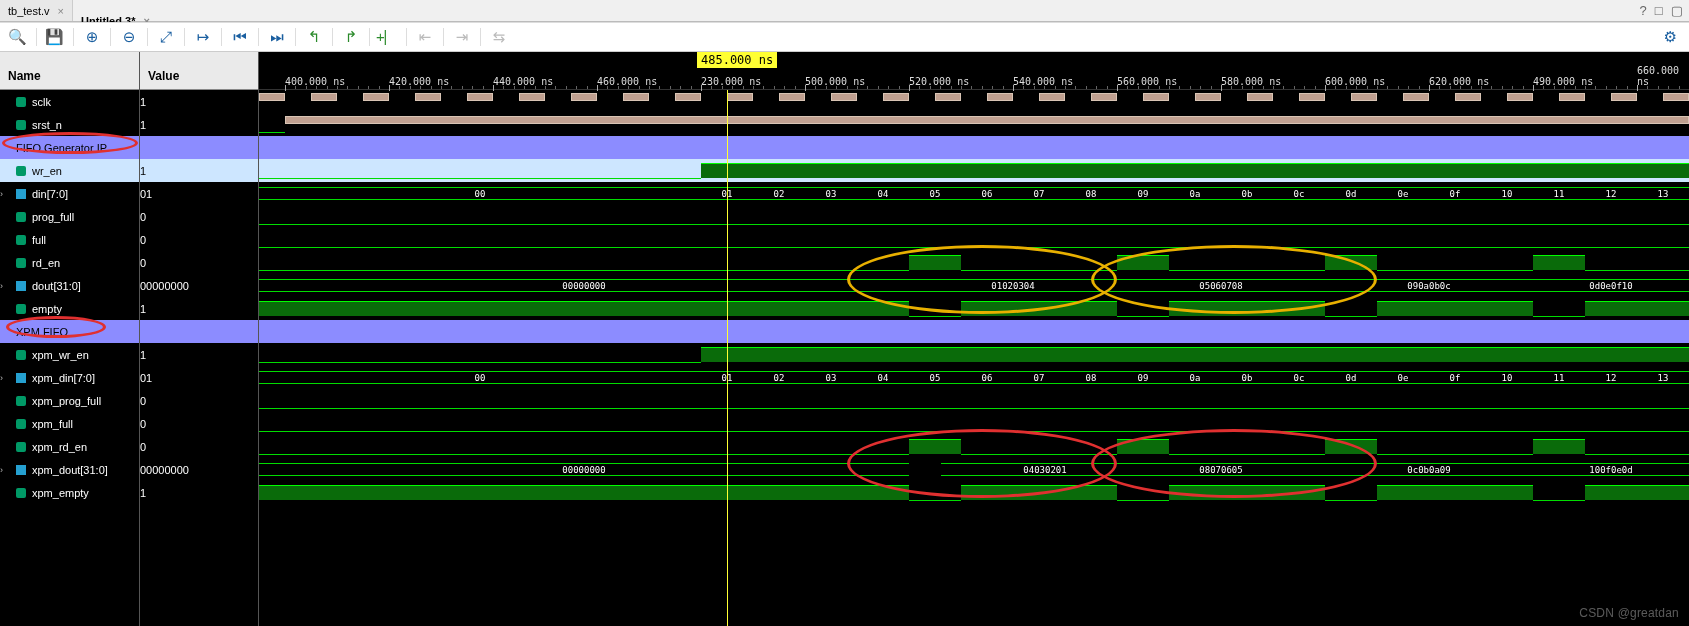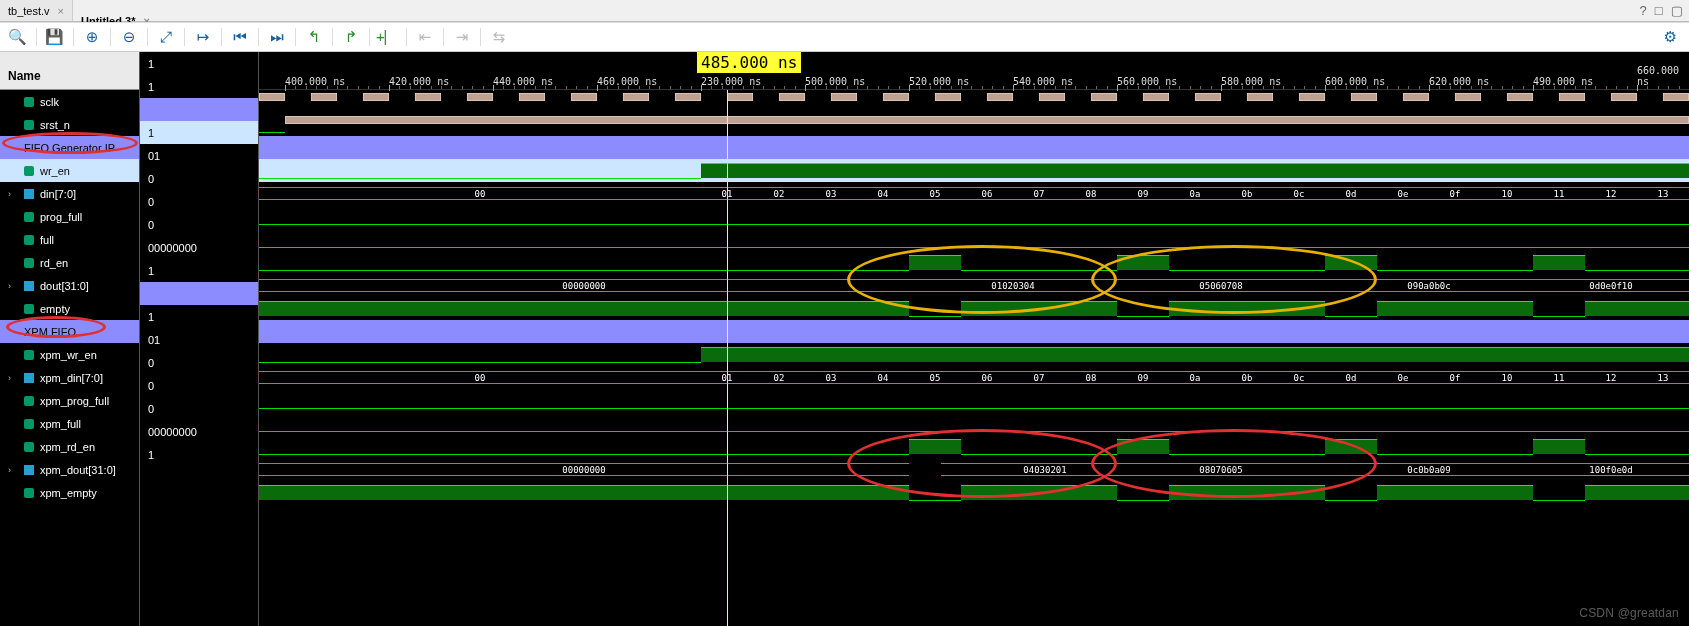--- a/index.html
+++ b/index.html
@@ -20,32 +20,32 @@
 .spacer { flex:1; }
 .gear { color:#1a5fa0; font-size:15px; margin-left:auto; margin-right:6px; }
 
 .body { flex:1; display:flex; background:#000; overflow:hidden; position:relative; }
 
 .names { width:140px; background:#000; border-right:1px solid #555; display:flex; flex-direction:column; }
 .values { width:119px; background:#000; border-right:1px solid #555; display:flex; flex-direction:column; }
 
 .colhdr { height:38px; background:#eaeaea; color:#000; font-size:12px; font-weight:bold; display:flex; align-items:end; padding:0 8px 6px 8px; border-bottom:1px solid #888; }
 
-.sigrow { height:23px; display:flex; align-items:center; padding-left:8px; color:#fff; font-size:11px; gap:6px; position:relative; }
+.sigrow { height:23px; display:flex; align-items:center; padding-left:0; color:#fff; font-size:11px; gap:6px; position:relative; }
 .sigrow.group { background:#8c8cff; color:#000; }
 .sigrow.sel { background:#cde6ff; color:#000; }
 .sigrow .carrot { width:10px; color:#bbb; font-size:9px; }
 .sigrow .wire { width:10px; height:10px; background:#096; display:inline-block; border-radius:2px; }
 .sigrow .bus { width:10px; height:10px; background:#25a0d0; display:inline-block; }
 
 .redcirc { position:absolute; border:3px solid #e03030; border-radius:50%; pointer-events:none; }
 
 .wave { flex:1; display:flex; flex-direction:column; position:relative; background:#000; }
 .ruler { height:38px; background:#000; position:relative; border-bottom:1px solid #333; }
-.ruler .marker { position:absolute; top:0; background:#ffff33; color:#000; font-size:16px; font-family:monospace; padding:1px 4px; }
+.ruler .marker { position:absolute; top:0; background:#ffff33; color:#000; font-size:12px; font-family:monospace; padding:1px 4px; }
 .ruler .tick { position:absolute; bottom:0; color:#ddd; font-size:10px; font-family:monospace; }
 .ruler .tick::after { content:""; position:absolute; left:0; bottom:-4px; width:1px; height:6px; background:#aaa; }
 .ruler .minor { position:absolute; bottom:0; width:1px; height:3px; background:#666; }
 
 .rows { position:relative; flex:1; }
 .wrow { position:absolute; left:0; right:0; height:23px; }
 .wrow.group { background:#8c8cff; }
 .wrow.sel { background:#cde6ff; }
 
 .cursorline { position:absolute; top:0; bottom:0; width:1px; background:#ffff33; z-index:20; }
@@ -208,20 +208,21 @@
             <span style="width: 10px;"></span>
             <span class="wire"></span>
             <span>xpm_empty</span>
           </div>
         </div>
       <div class="redcirc" style="top:80px; left:2px; width:136px; height:22px;"></div>
       <div class="redcirc" style="top:264px; left:6px; width:100px; height:22px;"></div>
     </div>
 
     <div class="values">
+      <div class="colhdr">Value</div>
       <div id="value-rows">
           <div class="sigrow">
             <span>1</span>
           </div>
           <div class="sigrow">
             <span>1</span>
           </div>
           <div class="sigrow group">
             <span></span>
           </div>

